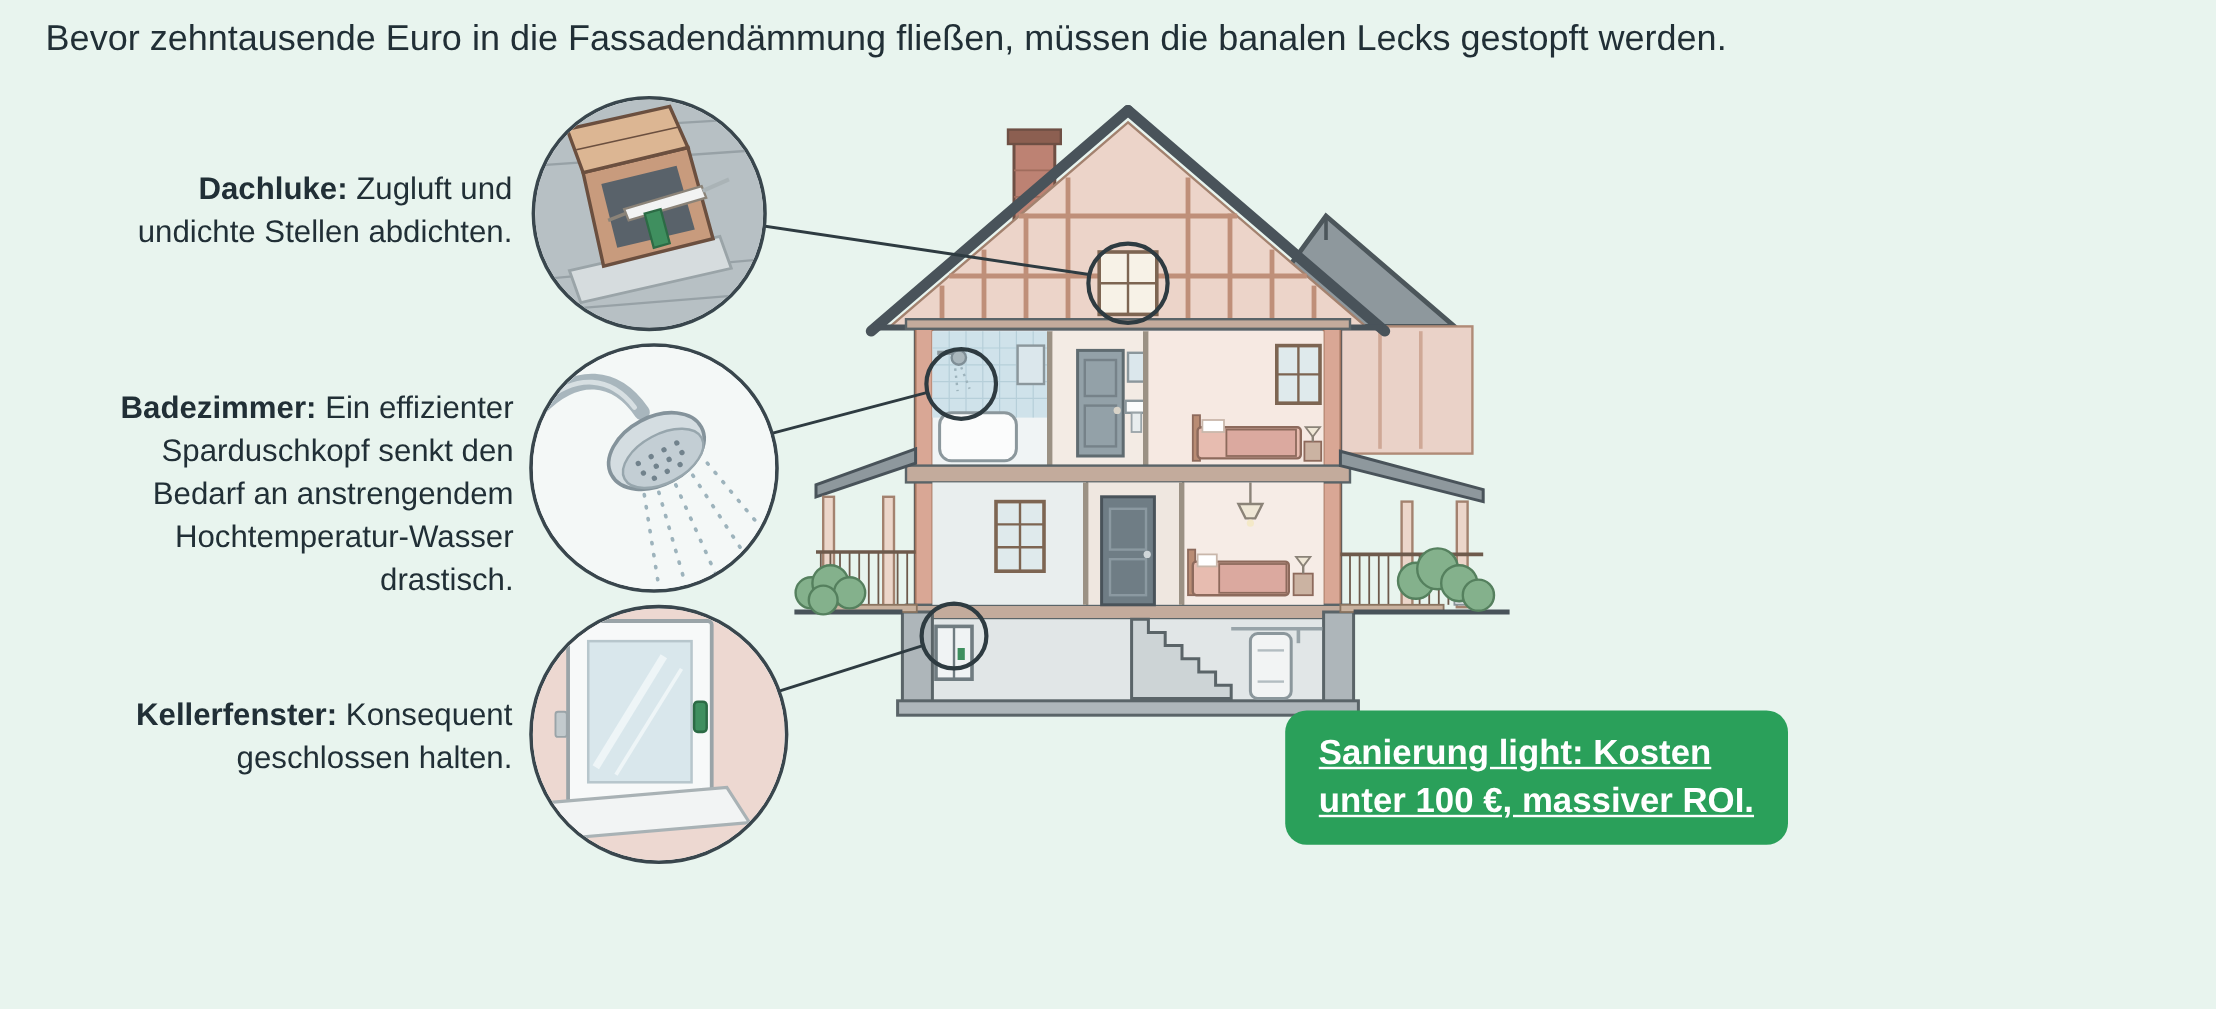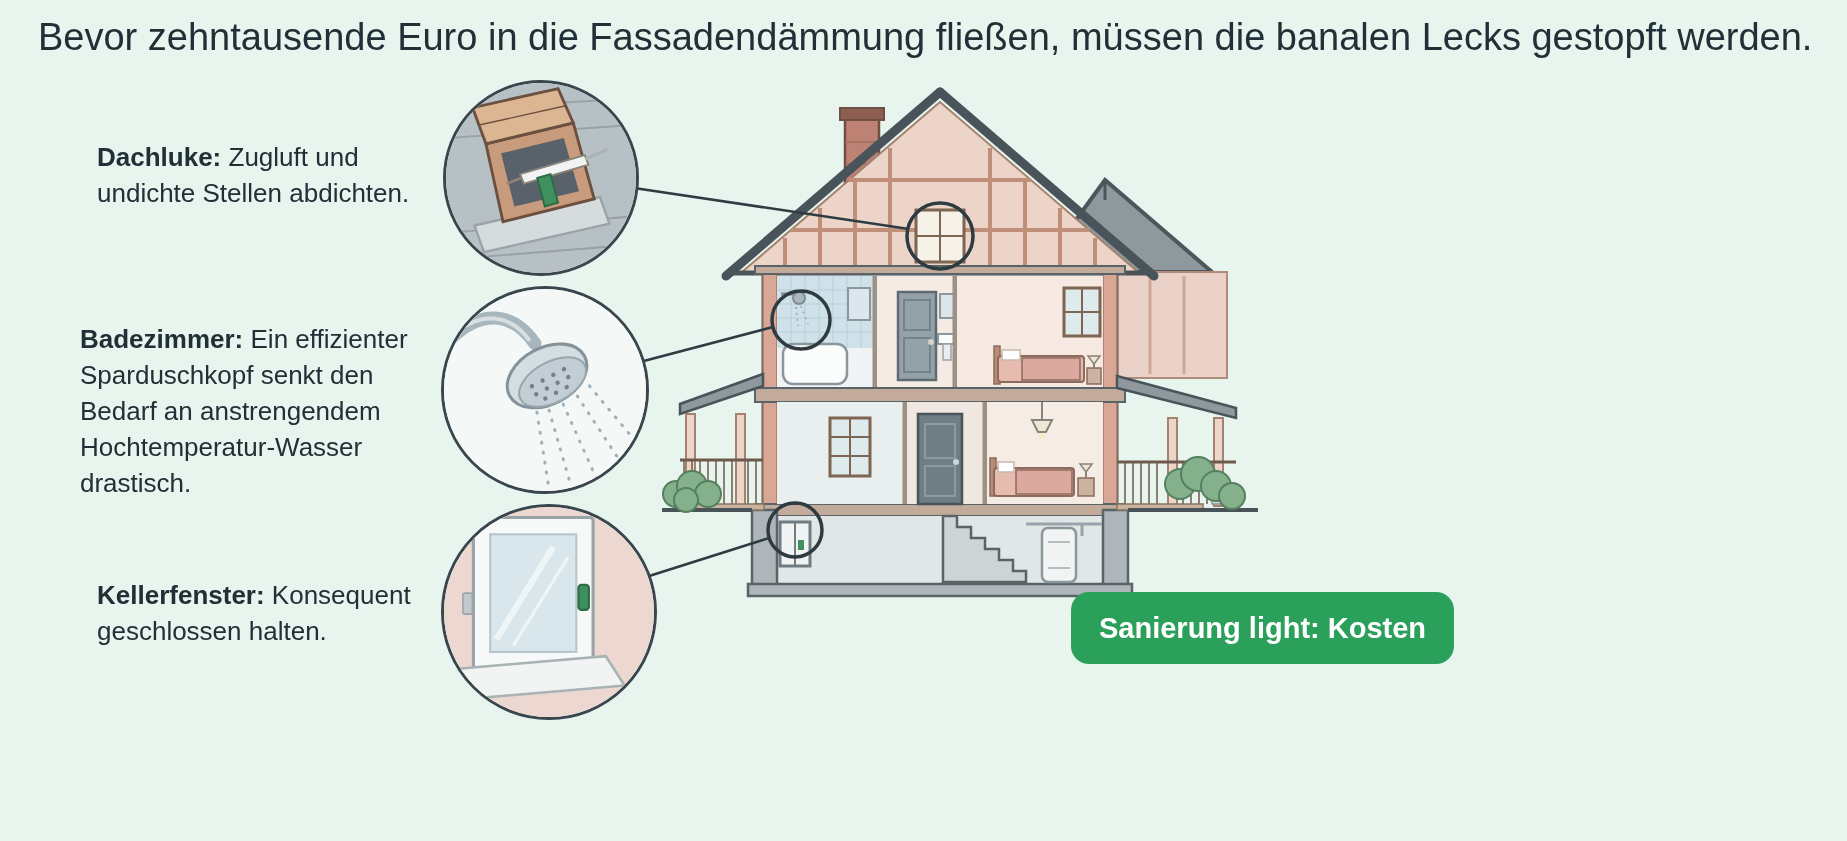--- a/index.html
+++ b/index.html
@@ -6,24 +6,24 @@
   .canvas{
     position:relative;
     width:1847px;height:841px;
     background:#e8f4ee;
     overflow:hidden;
     font-family:"Liberation Sans", sans-serif;
     color:#212f36;
   }
   .headline{
     position:absolute;left:38px;top:16px;
-    font-size:38px;white-space:nowrap;color:#212f36;
+    font-size:30px;white-space:nowrap;color:#212f36;
   }
   .callout{
-    position:absolute;
+    position:absolute;text-align:right;
     font-size:26px;line-height:1.38;color:#212f36;
   }
   .callout .term{font-weight:700;}
   .callout-1{left:97px;top:140px;width:330px;}
   .callout-2{left:80px;top:322px;width:348px;}
   .callout-3{left:97px;top:578px;width:330px;}
   .inset{
     position:absolute;border-radius:50%;
     border:3px solid #39464d;overflow:hidden;
     background:#f4f8f7;z-index:3;
@@ -34,21 +34,21 @@
   .inset-3{left:441px;top:504px;width:210px;height:210px;}
   .house-svg{position:absolute;left:650px;top:80px;width:620px;height:540px;z-index:1;}
   .overlay-svg{position:absolute;left:0;top:0;width:1847px;height:841px;z-index:2;pointer-events:none;}
   .badge{
     position:absolute;left:1071px;top:592px;
     background:#2aa05a;color:#ffffff;
     border-radius:18px;padding:16px 28px;
     font-size:29px;font-weight:700;line-height:1.38;
     z-index:4;
   }
-  .badge div{white-space:nowrap;}
+  .badge div{white-space:nowrap;text-decoration:underline;}
 </style>
 </head>
 <body>
 
 <div class="canvas">
 
   <div class="headline">Bevor zehntausende Euro in die Fassadendämmung fließen, müssen die banalen Lecks gestopft werden.</div>
 
   <div class="callout callout-1">
     <span class="term">Dachluke:</span>
@@ -363,15 +363,16 @@
       <line x1="50" y1="126" x2="104" y2="38" stroke="#eef5f7" stroke-width="6"></line>
       <line x1="66" y1="132" x2="118" y2="48" stroke="#eef5f7" stroke-width="3"></line>
       <rect x="128" y="74" width="10" height="24" rx="3" fill="#3f8f5f" stroke="#2c6b45" stroke-width="2"></rect>
       <rect x="18" y="82" width="9" height="20" rx="2" fill="#c2cacd" stroke="#9aa4a8" stroke-width="1.5"></rect>
       <polygon points="14,154 154,142 172,170 8,184" fill="#f2f4f4" stroke="#a9b2b5" stroke-width="2.5"></polygon>
     </svg>
   </div>
 
   <div class="badge">
     <div>Sanierung light: Kosten</div>
+    <div>unter 100 €, massiver ROI.</div>
   </div>
 
 </div>
 
 </body></html>

